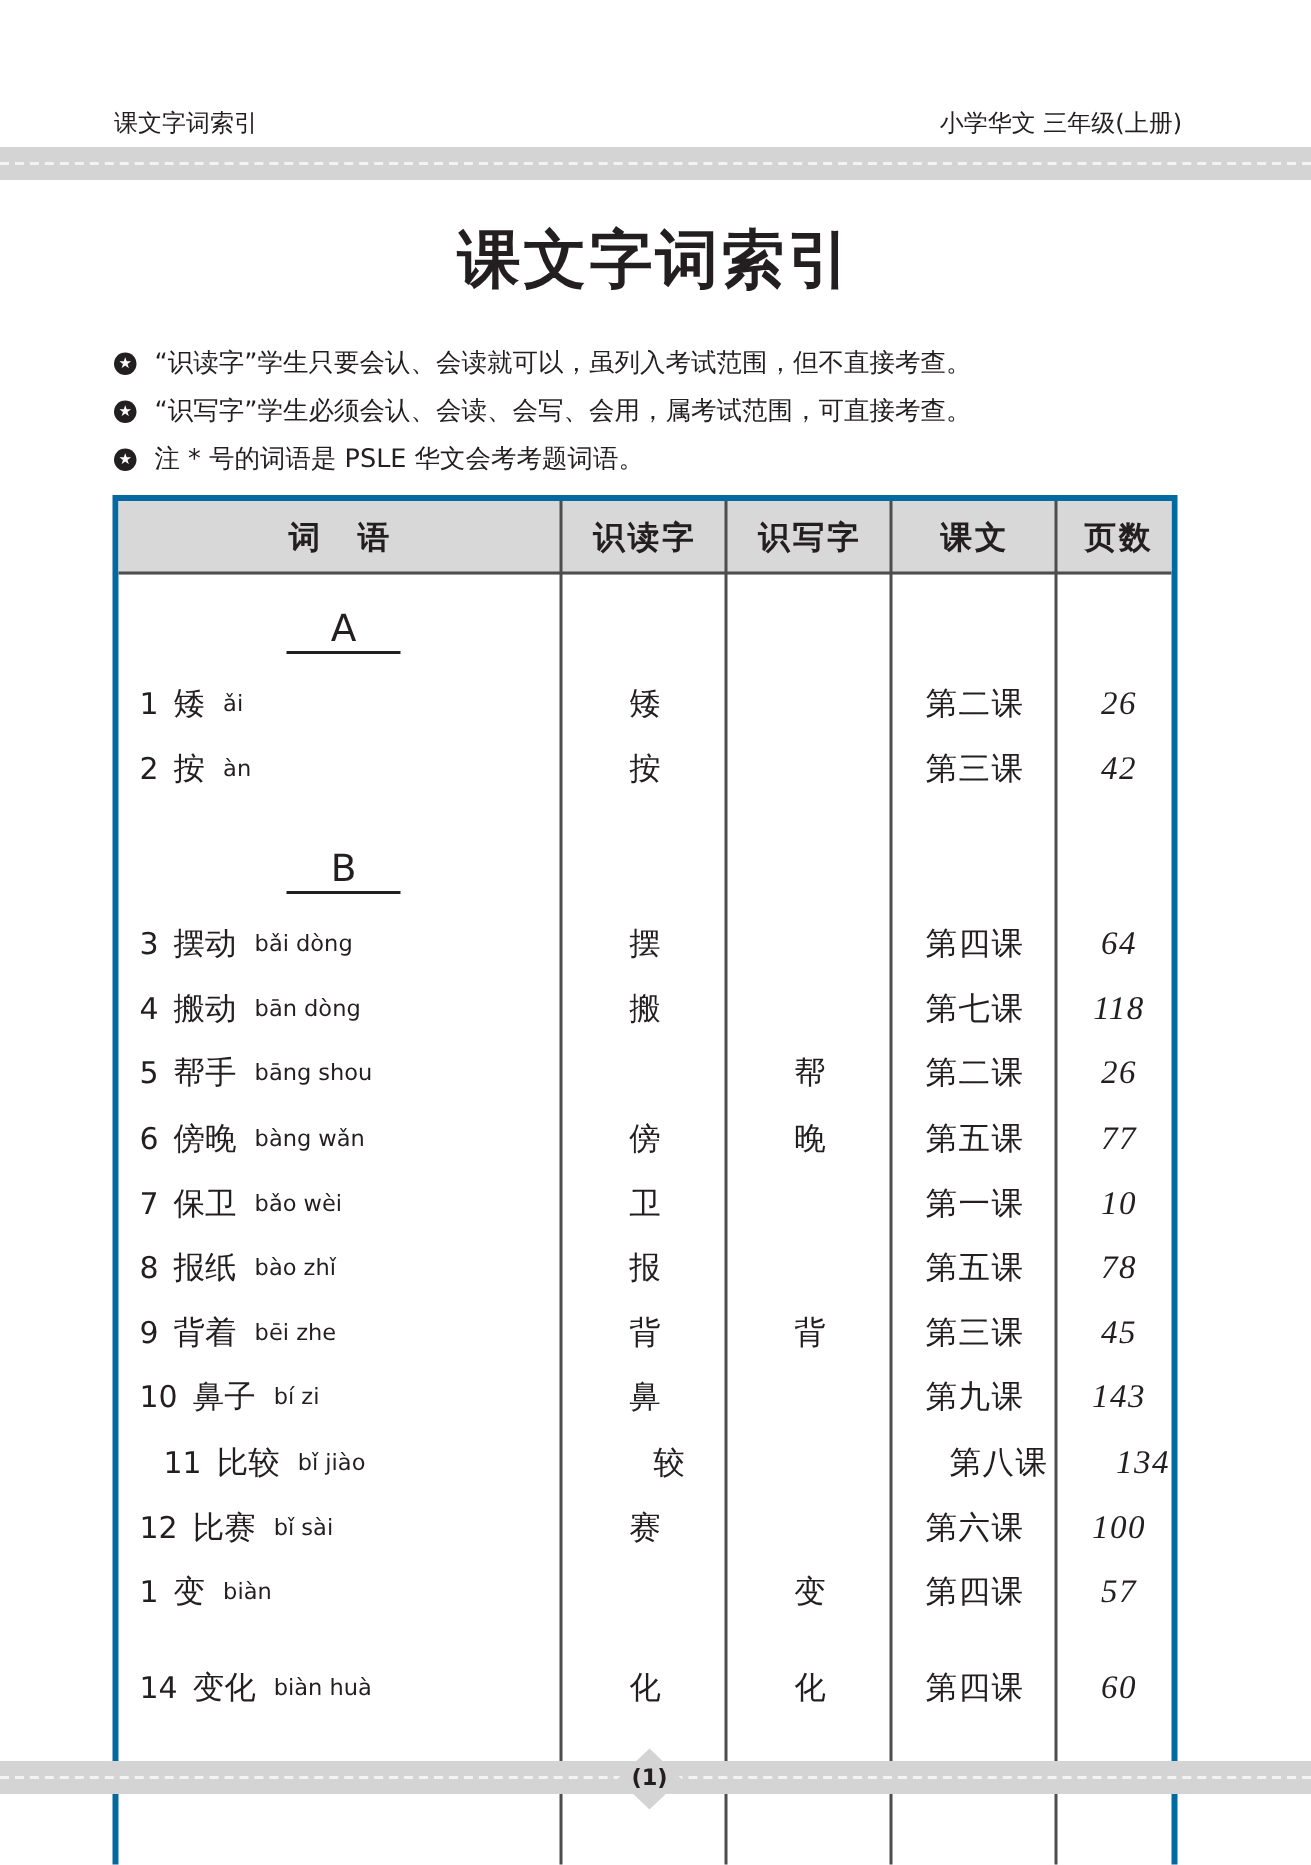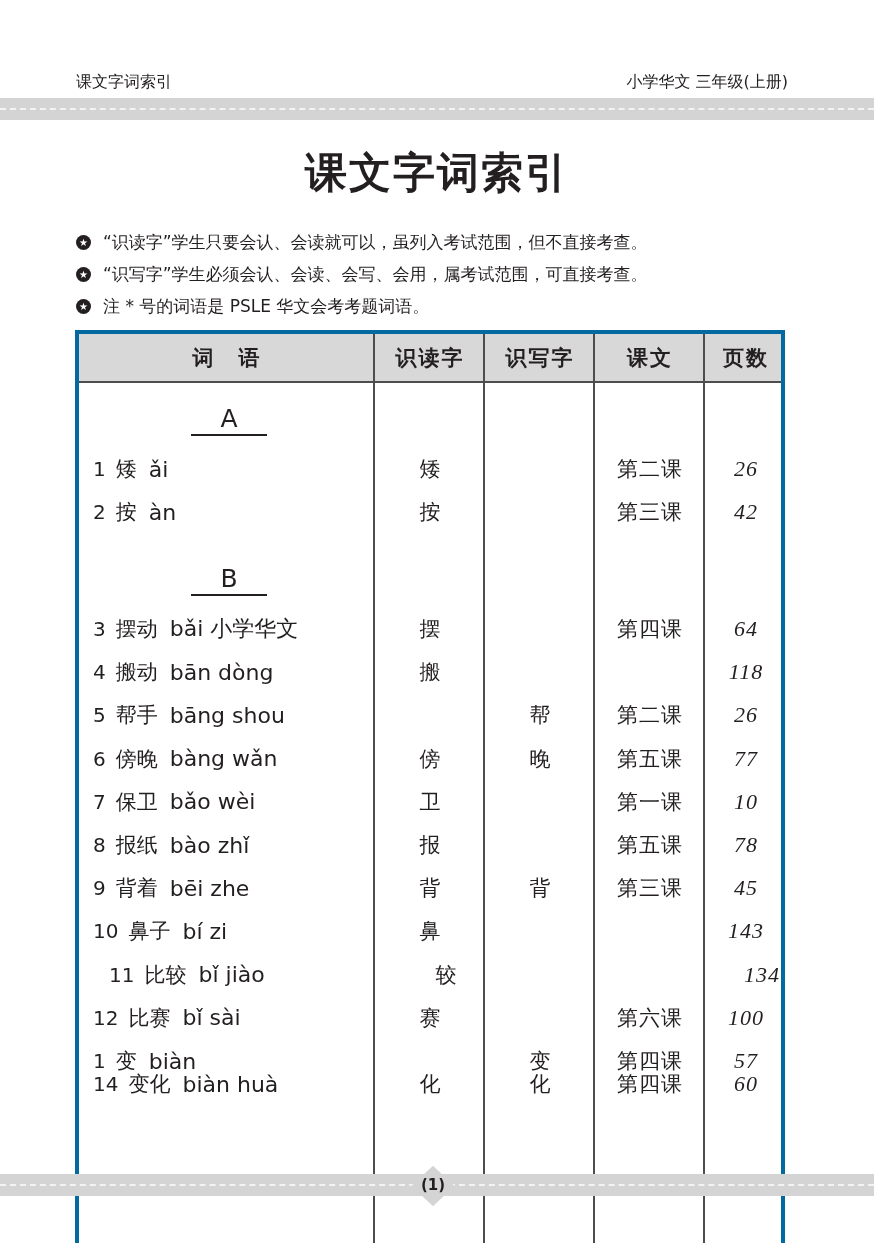--- a/index.html
+++ b/index.html
@@ -36,21 +36,21 @@
         font-size:21px; font-weight:bold; letter-spacing:2px; }
   .vline { position:absolute; top:0; bottom:0; width:0; border-left:2px solid #4d4d4d; }
 
   .section-letter { position:absolute; left:112px; width:76px; text-align:center; font-size:25px;
                     border-bottom:2px solid #231f20; line-height:30px; }
 
   .row { position:absolute; left:0; right:0; height:40px; font-size:21px; }
   .row .word { position:absolute; left:14px; top:0; white-space:nowrap; display:flex; align-items:center; height:40px; }
   .row .word .n { font-size:20px; margin-right:10px; }
   .row .word .hz { font-family:"DejaVu Serif", serif; font-size:21px; margin-right:12px; }
-  .row .word .py { font-size:22px; }
+  .row .word .py { font-size:15px; }
   .cell { position:absolute; top:0; height:40px; display:flex; align-items:center; justify-content:center;
           font-family:"DejaVu Serif", serif; font-size:21px; }
   .c-read { left:296px; width:110px; }
   .c-write { left:406px; width:110px; }
   .c-lesson { left:516px; width:110px; letter-spacing:1px; }
   .c-page { left:626px; width:82px; font-family:"Liberation Serif", serif; font-size:22px; letter-spacing:1px;font-style:italic; }
 </style>
 </head>
 <body>
 
@@ -114,35 +114,36 @@
         <div class="cell c-read">按</div>
         <div class="cell c-write"></div>
         <div class="cell c-lesson">第三课</div>
         <div class="cell c-page">42</div>
       </div>
       <div class="section-letter" style="top: 230px;">B</div>
       <div class="row" style="top: 275px;">
         <div class="word">
           <span class="n">3</span>
           <span class="hz">摆动</span>
-          <span class="py">bǎi 小学华文</span>
+          <span class="py">bǎi dòng</span>
         </div>
         <div class="cell c-read">摆</div>
         <div class="cell c-write"></div>
         <div class="cell c-lesson">第四课</div>
         <div class="cell c-page">64</div>
       </div>
       <div class="row" style="top: 318.2px;">
         <div class="word">
           <span class="n">4</span>
           <span class="hz">搬动</span>
           <span class="py">bān dòng</span>
         </div>
         <div class="cell c-read">搬</div>
         <div class="cell c-write"></div>
+        <div class="cell c-lesson">第七课</div>
         <div class="cell c-page">118</div>
       </div>
       <div class="row" style="top: 361.4px;">
         <div class="word">
           <span class="n">5</span>
           <span class="hz">帮手</span>
           <span class="py">bāng shou</span>
         </div>
         <div class="cell c-read"></div>
         <div class="cell c-write">帮</div>
@@ -194,30 +195,32 @@
         <div class="cell c-page">45</div>
       </div>
       <div class="row" style="top: 577.4px;">
         <div class="word">
           <span class="n">10</span>
           <span class="hz">鼻子</span>
           <span class="py">bí zi</span>
         </div>
         <div class="cell c-read">鼻</div>
         <div class="cell c-write"></div>
+        <div class="cell c-lesson">第九课</div>
         <div class="cell c-page">143</div>
       </div>
       <div class="row" style="top: 620.6px; margin-left: 16px;">
         <div class="word">
           <span class="n">11</span>
           <span class="hz">比较</span>
           <span class="py">bǐ jiào</span>
         </div>
         <div class="cell c-read">较</div>
         <div class="cell c-write"></div>
+        <div class="cell c-lesson">第八课</div>
         <div class="cell c-page">134</div>
       </div>
       <div class="row" style="top: 663.8px;">
         <div class="word">
           <span class="n">12</span>
           <span class="hz">比赛</span>
           <span class="py">bǐ sài</span>
         </div>
         <div class="cell c-read">赛</div>
         <div class="cell c-write"></div>
@@ -228,21 +231,21 @@
         <div class="word">
           <span class="n">1</span>
           <span class="hz">变</span>
           <span class="py">biàn</span>
         </div>
         <div class="cell c-read"></div>
         <div class="cell c-write">变</div>
         <div class="cell c-lesson">第四课</div>
         <div class="cell c-page">57</div>
       </div>
-      <div class="row" style="top: 730px;">
+      <div class="row" style="top: 771px;">
         <div class="word">
           <span class="n">14</span>
           <span class="hz">变化</span>
           <span class="py">biàn huà</span>
         </div>
         <div class="cell c-read">化</div>
         <div class="cell c-write">化</div>
         <div class="cell c-lesson">第四课</div>
         <div class="cell c-page">60</div>
       </div>

